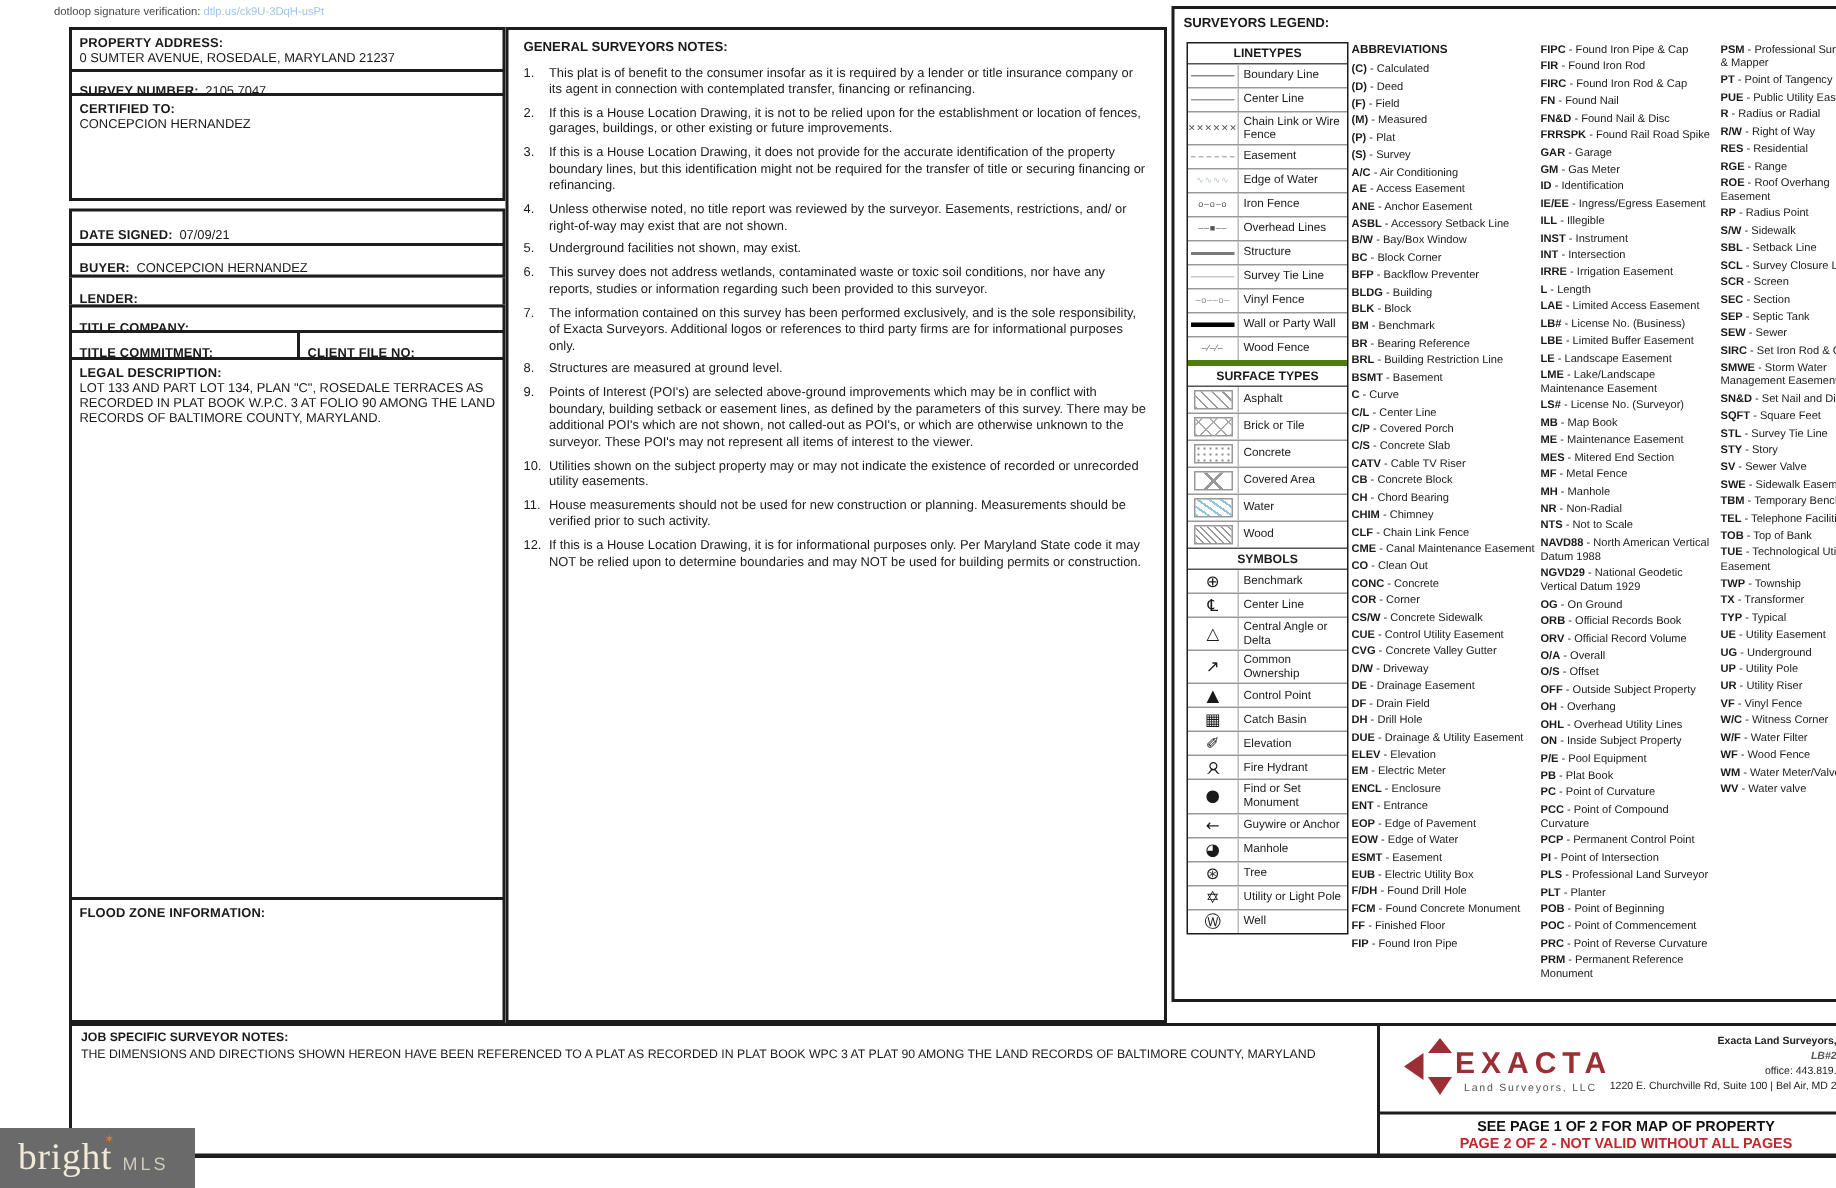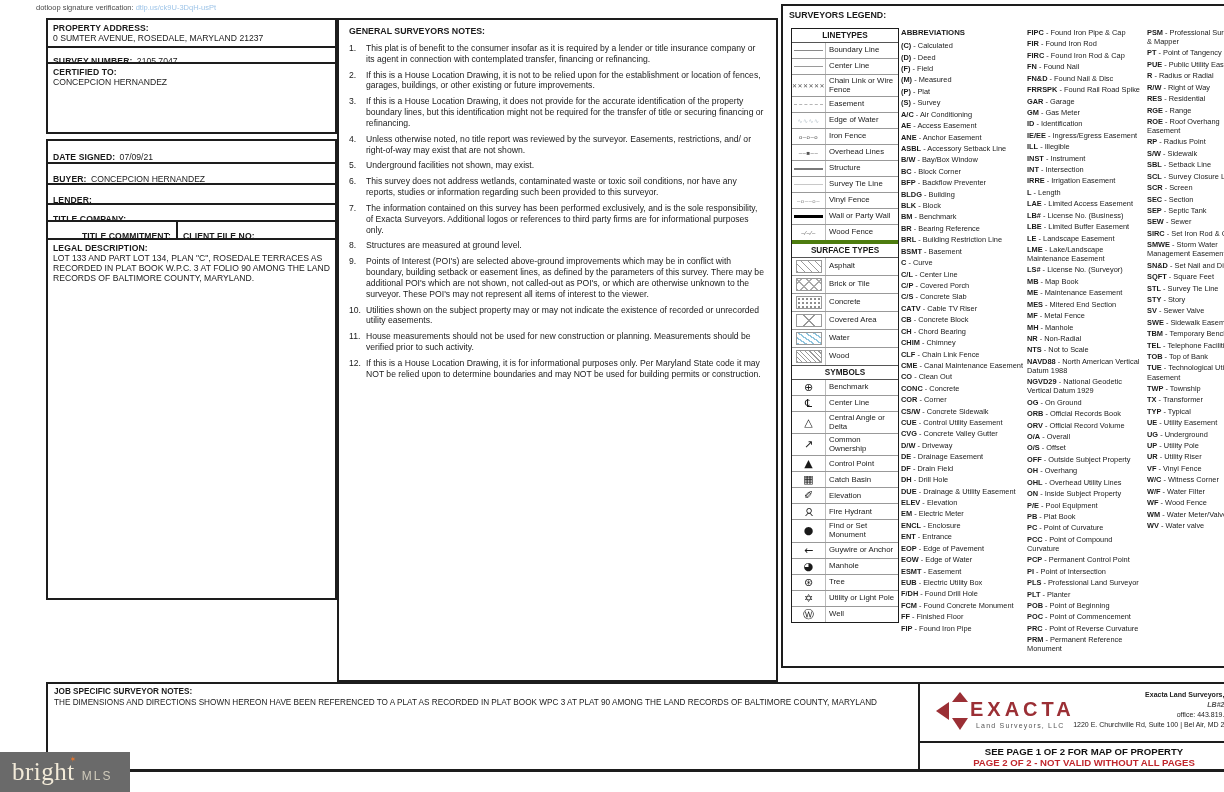--- a/index.html
+++ b/index.html
@@ -108,30 +108,33 @@
       <span class="lbl">LENDER:</span>
     </div>
     <div class="box pad" style="top:144px;height:23px;padding-top:4px;">
       <span class="lbl">BUYER:</span>
       <span class="val">CONCEPCION HERNANDEZ</span>
     </div>
     <div class="box pad" style="top:185px;height:19px;padding-top:3px;">
       <span class="lbl">TITLE COMPANY:</span>
     </div>
     <div class="box split" style="top:202px;height:20px;padding:0;">
-      <div class="pad" style="width:128px;box-sizing:border-box;text-align:right;">
+      <div class="pad" style="width:150px;box-sizing:border-box;">
         <span class="lbl">TITLE COMMITMENT:</span>
       </div>
       <div class="pad cell-r" style="flex:1;">
         <span class="lbl">CLIENT FILE NO:</span>
       </div>
     </div>
     <div class="box pad" style="top:220px;height:362px;">
       <div class="lbl">LEGAL DESCRIPTION:</div>
       <div class="val" id="legal-text">LOT 133 AND PART LOT 134,  PLAN "C", ROSEDALE TERRACES AS RECORDED IN PLAT BOOK W.P.C. 3 AT FOLIO 90 AMONG THE LAND RECORDS OF BALTIMORE COUNTY, MARYLAND.</div>
+    </div>
+    <div class="box pad" style="top:580px;height:84px;">
+      <div class="lbl">FLOOD ZONE INFORMATION:</div>
     </div>
   </div>
 
   <div class="box" id="notes-panel">
     <div id="notes-title">GENERAL SURVEYORS NOTES:</div>
     <div id="general-notes-list">
         <div class="note">
           <span class="note-num">1.</span>
           <span>This plat is of benefit to the consumer insofar as it is required by a lender or title insurance company or its agent in connection with contemplated transfer, financing or refinancing.</span>
         </div>

